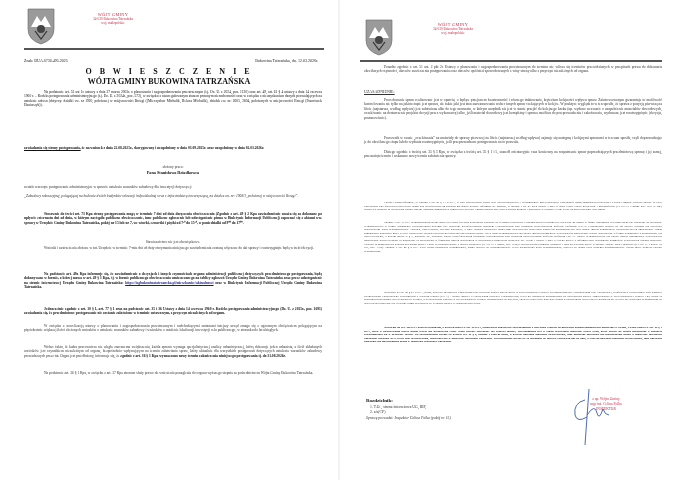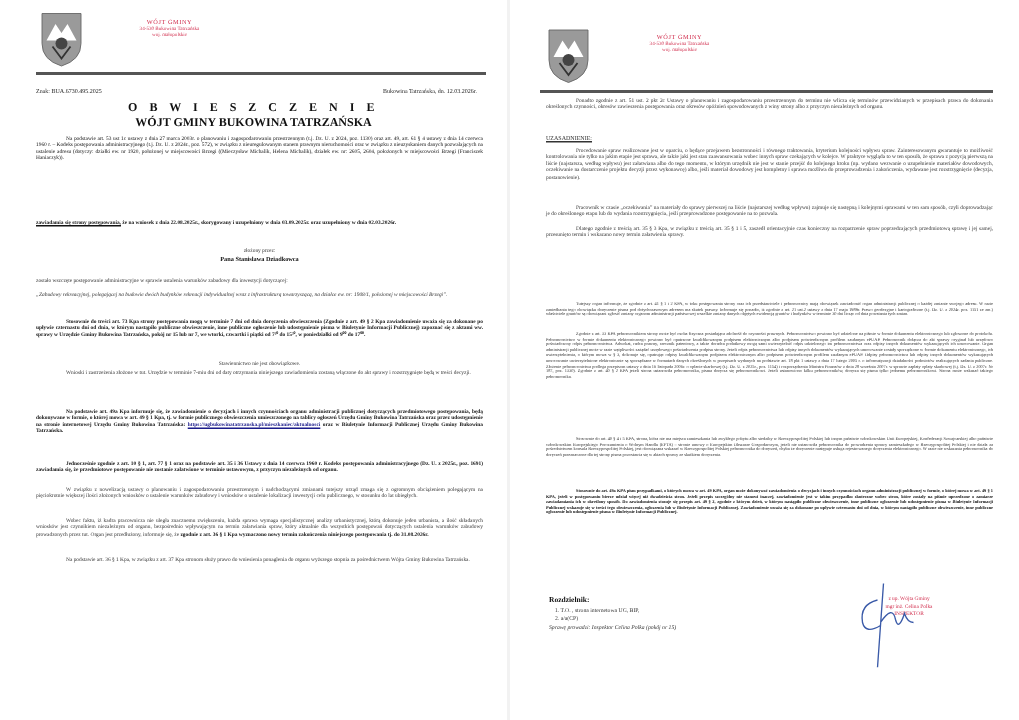--- a/index.html
+++ b/index.html
@@ -42,21 +42,21 @@
     <div class="s1">WÓJT GMINY</div>
     <div>34-530 Bukowina Tatrzańska</div>
     <div>woj. małopolskie</div>
   </div>
   <div class="hr" style="left:24px; top:48px; width:300px;"></div>
 
   <div class="ref" style="left:24px; top:58px;">Znak: BUA.6730.495.2025</div>
   <div class="ref" style="right:20px; top:58px;">Bukowina Tatrzańska, dn. 12.03.2026r.</div>
 
   <div class="title1">O B W I E S Z C Z E N I E</div>
-  <div class="title2">WÓJT GMINY BUKOWINA TATRZAŃSKA</div>
+  <div class="title2">WÓJTA GMINY BUKOWINA TATRZAŃSKA</div>
 
   <div class="t b" style="left:24px; top:90px; width:298px; text-indent:20px; font-weight:normal;"><span>Na podstawie art. 53 ust 1c ustawy z dnia 27 marca 2003r. o planowaniu i zagospodarowaniu przestrzennym (t.j. Dz. U. z 2024, poz. 1130) oraz art. 49, art. 61 § 4 ustawy z dnia 14 czerwca 1960 r. – Kodeks postępowania administracyjnego (t.j. Dz. U. z 2024r., poz. 572), w związku z nieuregulowanym stanem prawnym nieruchomości oraz w związku z nieuzyskaniem danych pozwalających na ustalenie adresu (dotyczy: działki ew. nr 1920, położonej w miejscowości Brzegi ((Mieczysław Michalik, Helena Michalik), działek ew. nr: 2605, 2604, położonych w miejscowości Brzegi (Franciszek Haniaczyk)).</span></div>
 
   <div class="t" style="left:24px; top:146px; width:298px;"><span class="b u">zawiadamia się strony postępowania,</span><span class="b"> że na wniosek z dnia 22.08.2025r., skorygowany i uzupełniony w dnia 03.09.2025r. oraz uzupełniony w dnia 02.03.2026r.</span></div>
 
   <div class="t center" style="left:24px; top:165px; width:298px;">złożony przez:</div>
   <div class="t center b" style="left:24px; top:171px; width:298px; font-size:4.2px;">Pana Stanisława Dziadkowca</div>
 
   <div class="t" style="left:24px; top:185px; width:298px;">zostało wszczęte postępowanie administracyjne w sprawie ustalenia warunków zabudowy dla inwestycji dotyczącej:</div>
   <div class="t i" style="left:24px; top:194px; width:298px;">„Zabudowy rekreacyjnej, polegającej na budowie dwóch budynków rekreacji indywidualnej wraz z infrastrukturą towarzyszącą, na działce ew. nr: 1908/1, położonej w miejscowości Brzegi”.</div>

